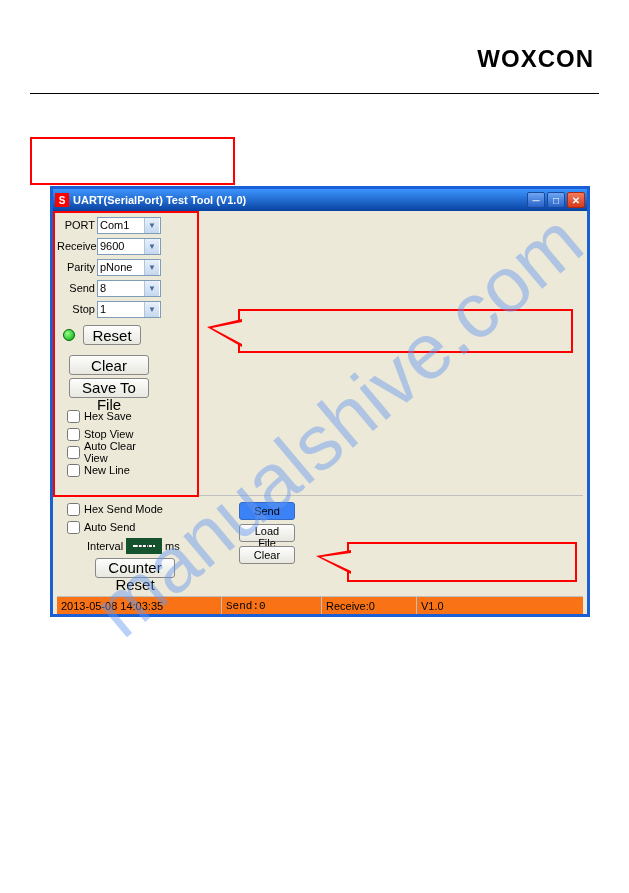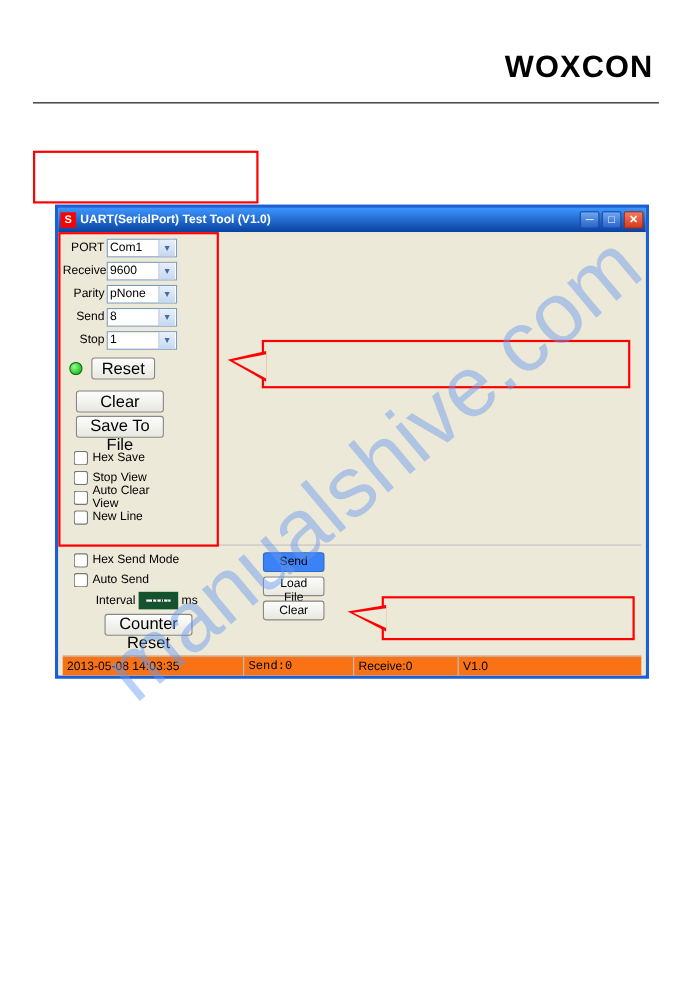--- a/index.html
+++ b/index.html
@@ -1,18 +1,18 @@
 <!DOCTYPE html>
 <html><head>
 <meta charset="utf-8">
 <style>
 * { box-sizing: border-box; margin: 0; padding: 0; }
 body { font-family: Arial, sans-serif; background: #fff; width: 629px; height: 893px; position: relative; }
 
-.brand { position: absolute; top: 45px; right: 35px; font-size: 28px; font-weight: 900; letter-spacing: 1px; }
+.brand { position: absolute; top: 45px; right: 35px; font-size: 24px; font-weight: 900; letter-spacing: 1px; }
 .hr { position: absolute; top: 93px; left: 30px; right: 30px; height: 1px; background: #000; }
 
 .redbox1 { position: absolute; top: 137px; left: 30px; width: 205px; height: 48px; border: 2px solid red; }
 
 .window { position: absolute; top: 186px; left: 50px; width: 540px; border: 3px solid #1a5fd6; background: #ece9d8; }
 .titlebar { height: 22px; background: linear-gradient(to bottom, #3d95ff, #0842a0); display: flex; align-items: center; padding: 0 2px; color: #fff; font-size: 11px; font-family: "Microsoft Sans Serif", sans-serif; }
 .titlebar .ticon { width: 14px; height: 14px; background: red; margin-right: 4px; display: flex; align-items: center; justify-content: center; font-size: 10px; font-weight: bold; color: #fff; }
 .titlebar .ttext { flex: 1; font-weight: bold; }
 .wbtns { display: flex; gap: 2px; }
 .wbtn { width: 18px; height: 16px; background: linear-gradient(to bottom,#6fa6f2,#2862c9); border: 1px solid #1a4a9e; border-radius: 2px; display: flex; align-items: center; justify-content: center; color: #fff; font-size: 10px; font-weight: bold; cursor: pointer; }

